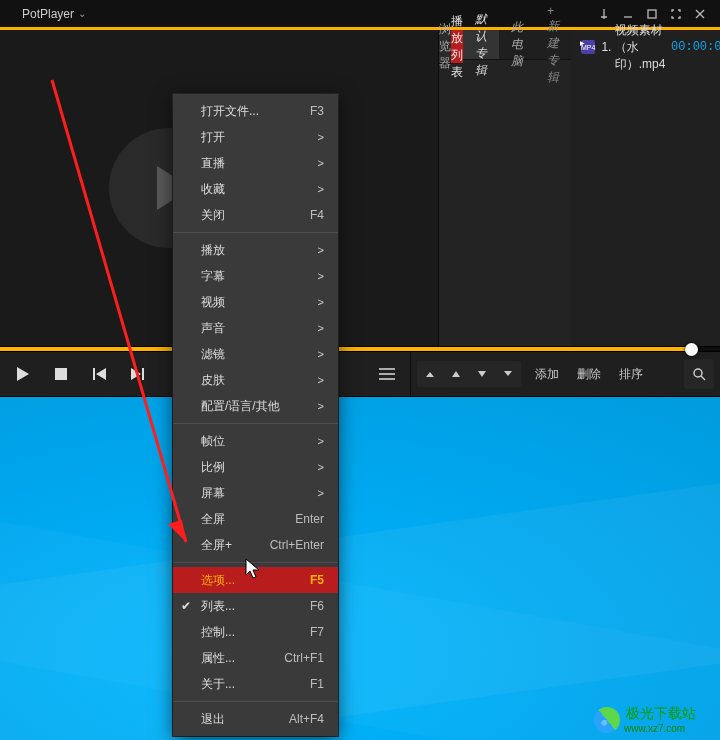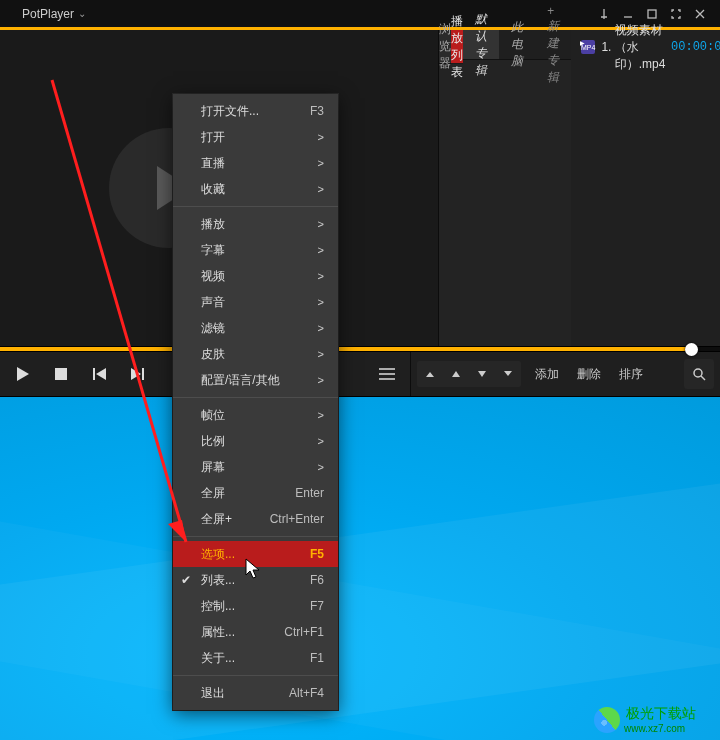--- a/index.html
+++ b/index.html
@@ -274,20 +274,24 @@
       <span class="sub">&gt;</span>
     </div>
   <div class="mi">
       <span>直播</span>
       <span class="sub">&gt;</span>
     </div>
   <div class="mi">
       <span>收藏</span>
       <span class="sub">&gt;</span>
     </div>
+  <div class="mi">
+      <span>关闭</span>
+      <span class="hk">F4</span>
+    </div>
   <div class="msep"></div>
   <div class="mi">
       <span>播放</span>
       <span class="sub">&gt;</span>
     </div>
   <div class="mi">
       <span>字幕</span>
       <span class="sub">&gt;</span>
     </div>
   <div class="mi">

